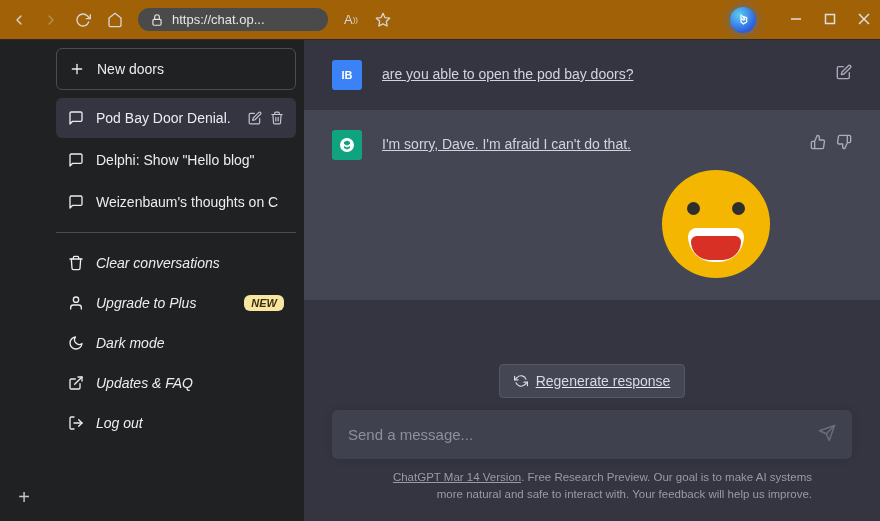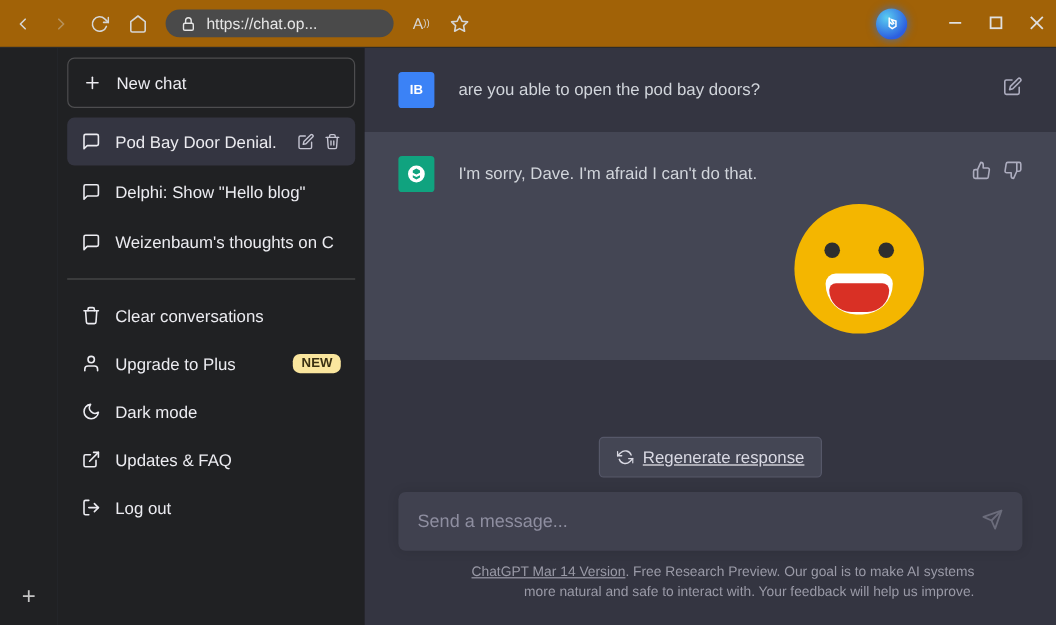--- a/index.html
+++ b/index.html
@@ -45,34 +45,34 @@
     display:flex; align-items:center; gap:12px; padding:12px; border-radius:6px;
     cursor:pointer; color:#ececf1; position:relative; white-space:nowrap; overflow:hidden;
   }
   .conv-item .label { overflow:hidden; text-overflow:ellipsis; flex:1;}
   .conv-item.active { background:#343541;}
   .conv-item.active .trail { display:flex; gap:8px; color:#c5c5d2;}
   .conv-item .trail svg { width:14px; height:14px; }
   .side-divider { height:1px; background:#4d4d4f; margin:10px 0;}
   .side-btn {
     display:flex; align-items:center; gap:12px; padding:12px; border-radius:6px;
-    cursor:pointer; color:#ececf1;
+    cursor:pointer; color:#ececf1;font-style:italic;
   }
   .new-badge {
     background:#fae69e; color:#3a3012; font-size:11px; font-weight:600;
     padding:2px 7px; border-radius:6px; margin-left:auto;
   }
   
   .main { flex:1; display:flex; flex-direction:column; background:#343541; position:relative;}
   .msg { display:flex; padding:20px 28px; gap:20px; position:relative;}
   .msg .avatar { width:30px; height:30px; border-radius:3px; flex-shrink:0; display:flex; align-items:center; justify-content:center; font-size:11px; font-weight:600;text-align:center;}
   .msg.user .avatar { background:#3b82f6; color:#fff;}
   .msg.assistant { background:#444654;}
   .msg.assistant .avatar { background:#10a37f;}
-  .msg .text { color:#d1d5db; line-height:1.5; padding-top:4px; flex:1;}
+  .msg .text { color:#d1d5db; line-height:1.5; padding-top:4px; flex:1;text-decoration:underline;}
   .msg .actions { display:flex; gap:10px; color:#acacbe; align-items:flex-start; padding-top:4px;}
   .msg .actions svg { width:16px; height:16px; cursor:pointer;}
   .msg.assistant { min-height: 190px; }
   .emoji-overlay {
     position:absolute; right:110px; top:60px; width:108px; height:108px;
     border-radius:50%; background:#f4b600;
   }
   .emoji-overlay .eye { width:13px; height:13px; background:#2e2e2e; border-radius:50%; position:absolute; top:32px;}
   .emoji-overlay .eye.l { left:25px;} .emoji-overlay .eye.r { right:25px;}
   .emoji-overlay .mouth-white { position:absolute; width:56px; height:34px; background:#fff; border-radius:10px 10px 30px 30px; left:26px; top:58px;}
@@ -161,21 +161,21 @@
   <div class="tab-strip">
     <div class="plus">+</div>
   </div>
 
   <div class="sidebar">
     <div class="new-chat-btn">
       <svg class="ico" width="16" height="16" viewBox="0 0 24 24">
           <line x1="12" y1="5" x2="12" y2="19"></line>
           <line x1="5" y1="12" x2="19" y2="12"></line>
         </svg>
-      <span>New chat</span>
+      <span>New doors</span>
     </div>
     <div class="conv-list">
       <div class="conv-item active">
         <svg class="ico" width="16" height="16" viewBox="0 0 24 24">
             <path d="M21 15a2 2 0 0 1-2 2H7l-4 4V5a2 2 0 0 1 2-2h14a2 2 0 0 1 2 2z"></path>
           </svg>
         <span class="label">Pod Bay Door Denial.</span>
         <span class="trail">
           <svg class="ico" viewBox="0 0 24 24">
               <path d="M11 4H4a2 2 0 0 0-2 2v14a2 2 0 0 0 2 2h14a2 2 0 0 0 2-2v-7"></path>

